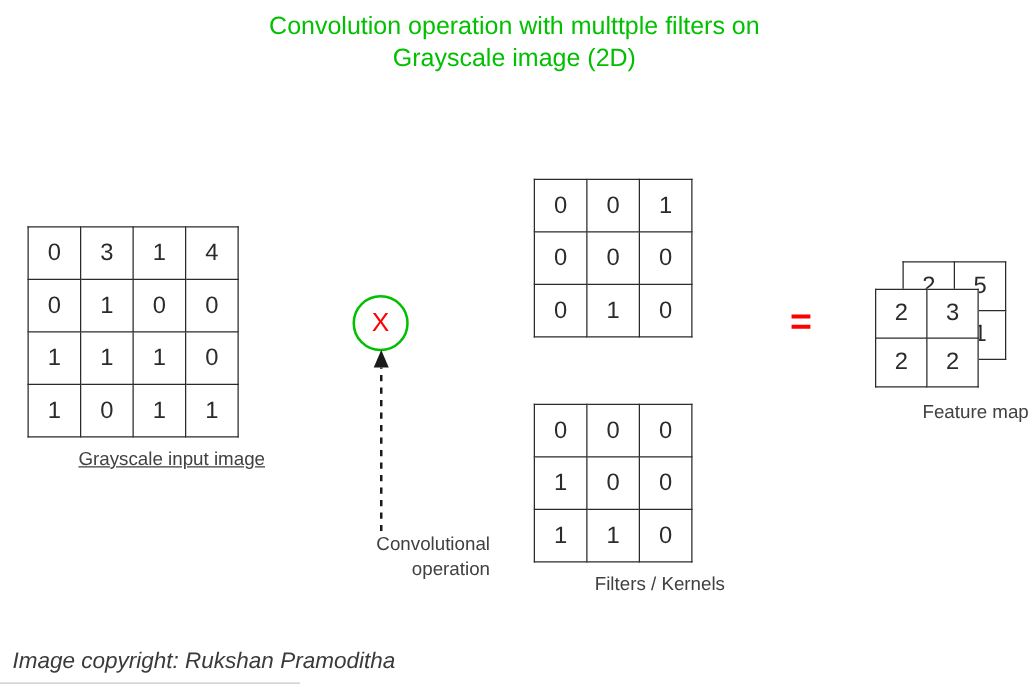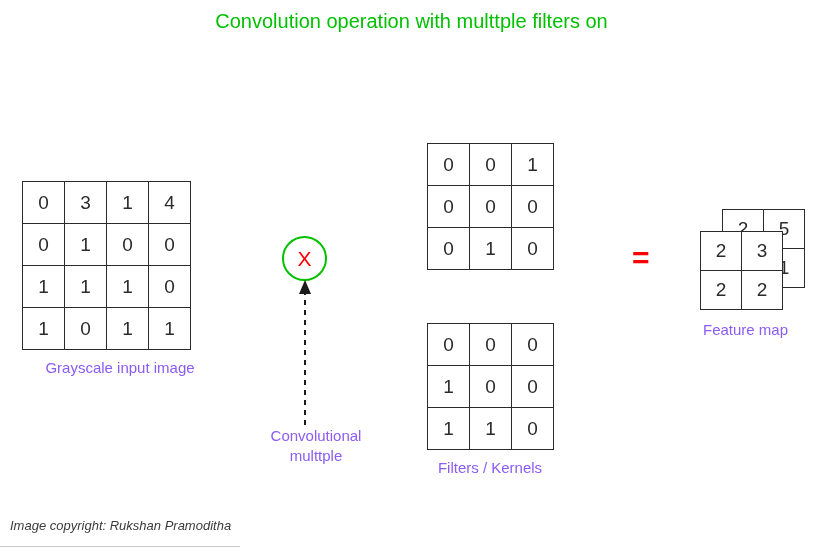--- a/index.html
+++ b/index.html
@@ -70,29 +70,29 @@
     left: 700px; top: 231px;
     z-index: 2;
   }
   #feature-map-back td, #feature-map-front td {
     width: 38px; height: 36px;
   }
 
   
   .caption {
     position: absolute;
-    text-align: center;
+    text-align: right;
     font-size: 15px;
     line-height: 20px;
-    color: #8b5cf6;
+    color: #404040;
     font-family: "Liberation Sans", sans-serif;
   }
   .caption span { display: block; }
 
-  #caption-input { left: 16px; top: 358px; width: 208px; }
+  #caption-input { left: 4px; top: 358px; width: 208px; text-decoration: underline; }
   #caption-filters { left: 400px; top: 458px; width: 180px; }
   #caption-feature-map { left: 668px; top: 320px; width: 155px; }
   #caption-conv-op { left: 240px; top: 426px; width: 152px; }
 
   
   .op-circle {
     position: absolute;
     left: 282px;
     top: 236px;
     width: 45px;
@@ -143,33 +143,34 @@
     left: 0;
     top: 546px;
     width: 240px;
     height: 0;
     border-top: 1px solid #c8c8c8;
   }
   .footer-text {
     position: absolute;
     left: 10px;
     top: 518px;
-    font-size: 13px;
+    font-size: 18px;
     font-style: italic;
     color: #3a3a3a;
     font-family: "Liberation Sans", sans-serif;
   }
 </style>
 </head>
 <body>
 
 <div class="canvas">
 
   <div class="title">
     <span class="title-line">Convolution operation with multtple filters on</span>
+    <span class="title-line">Grayscale image (2D)</span>
   </div>
 
   <table class="matrix" id="input-matrix">
     <tbody>
         <tr>
       <td>0</td>
       <td>3</td>
       <td>1</td>
       <td>4</td>
     </tr>
@@ -204,21 +205,21 @@
 
   <div class="arrow-wrap">
     <svg width="30" height="145" viewBox="0 0 30 145">
       <line x1="15" y1="145" x2="15" y2="14" stroke="#1a1a1a" stroke-width="2" stroke-dasharray="5,5"></line>
       <polygon points="15,0 9,14 21,14" fill="#1a1a1a"></polygon>
     </svg>
   </div>
 
   <div class="caption" id="caption-conv-op">
     <span>Convolutional</span>
-    <span>multtple</span>
+    <span>operation</span>
   </div>
 
   <table class="matrix" id="filter-matrix-1">
     <tbody>
         <tr>
       <td>0</td>
       <td>0</td>
       <td>1</td>
     </tr>
     <tr>

